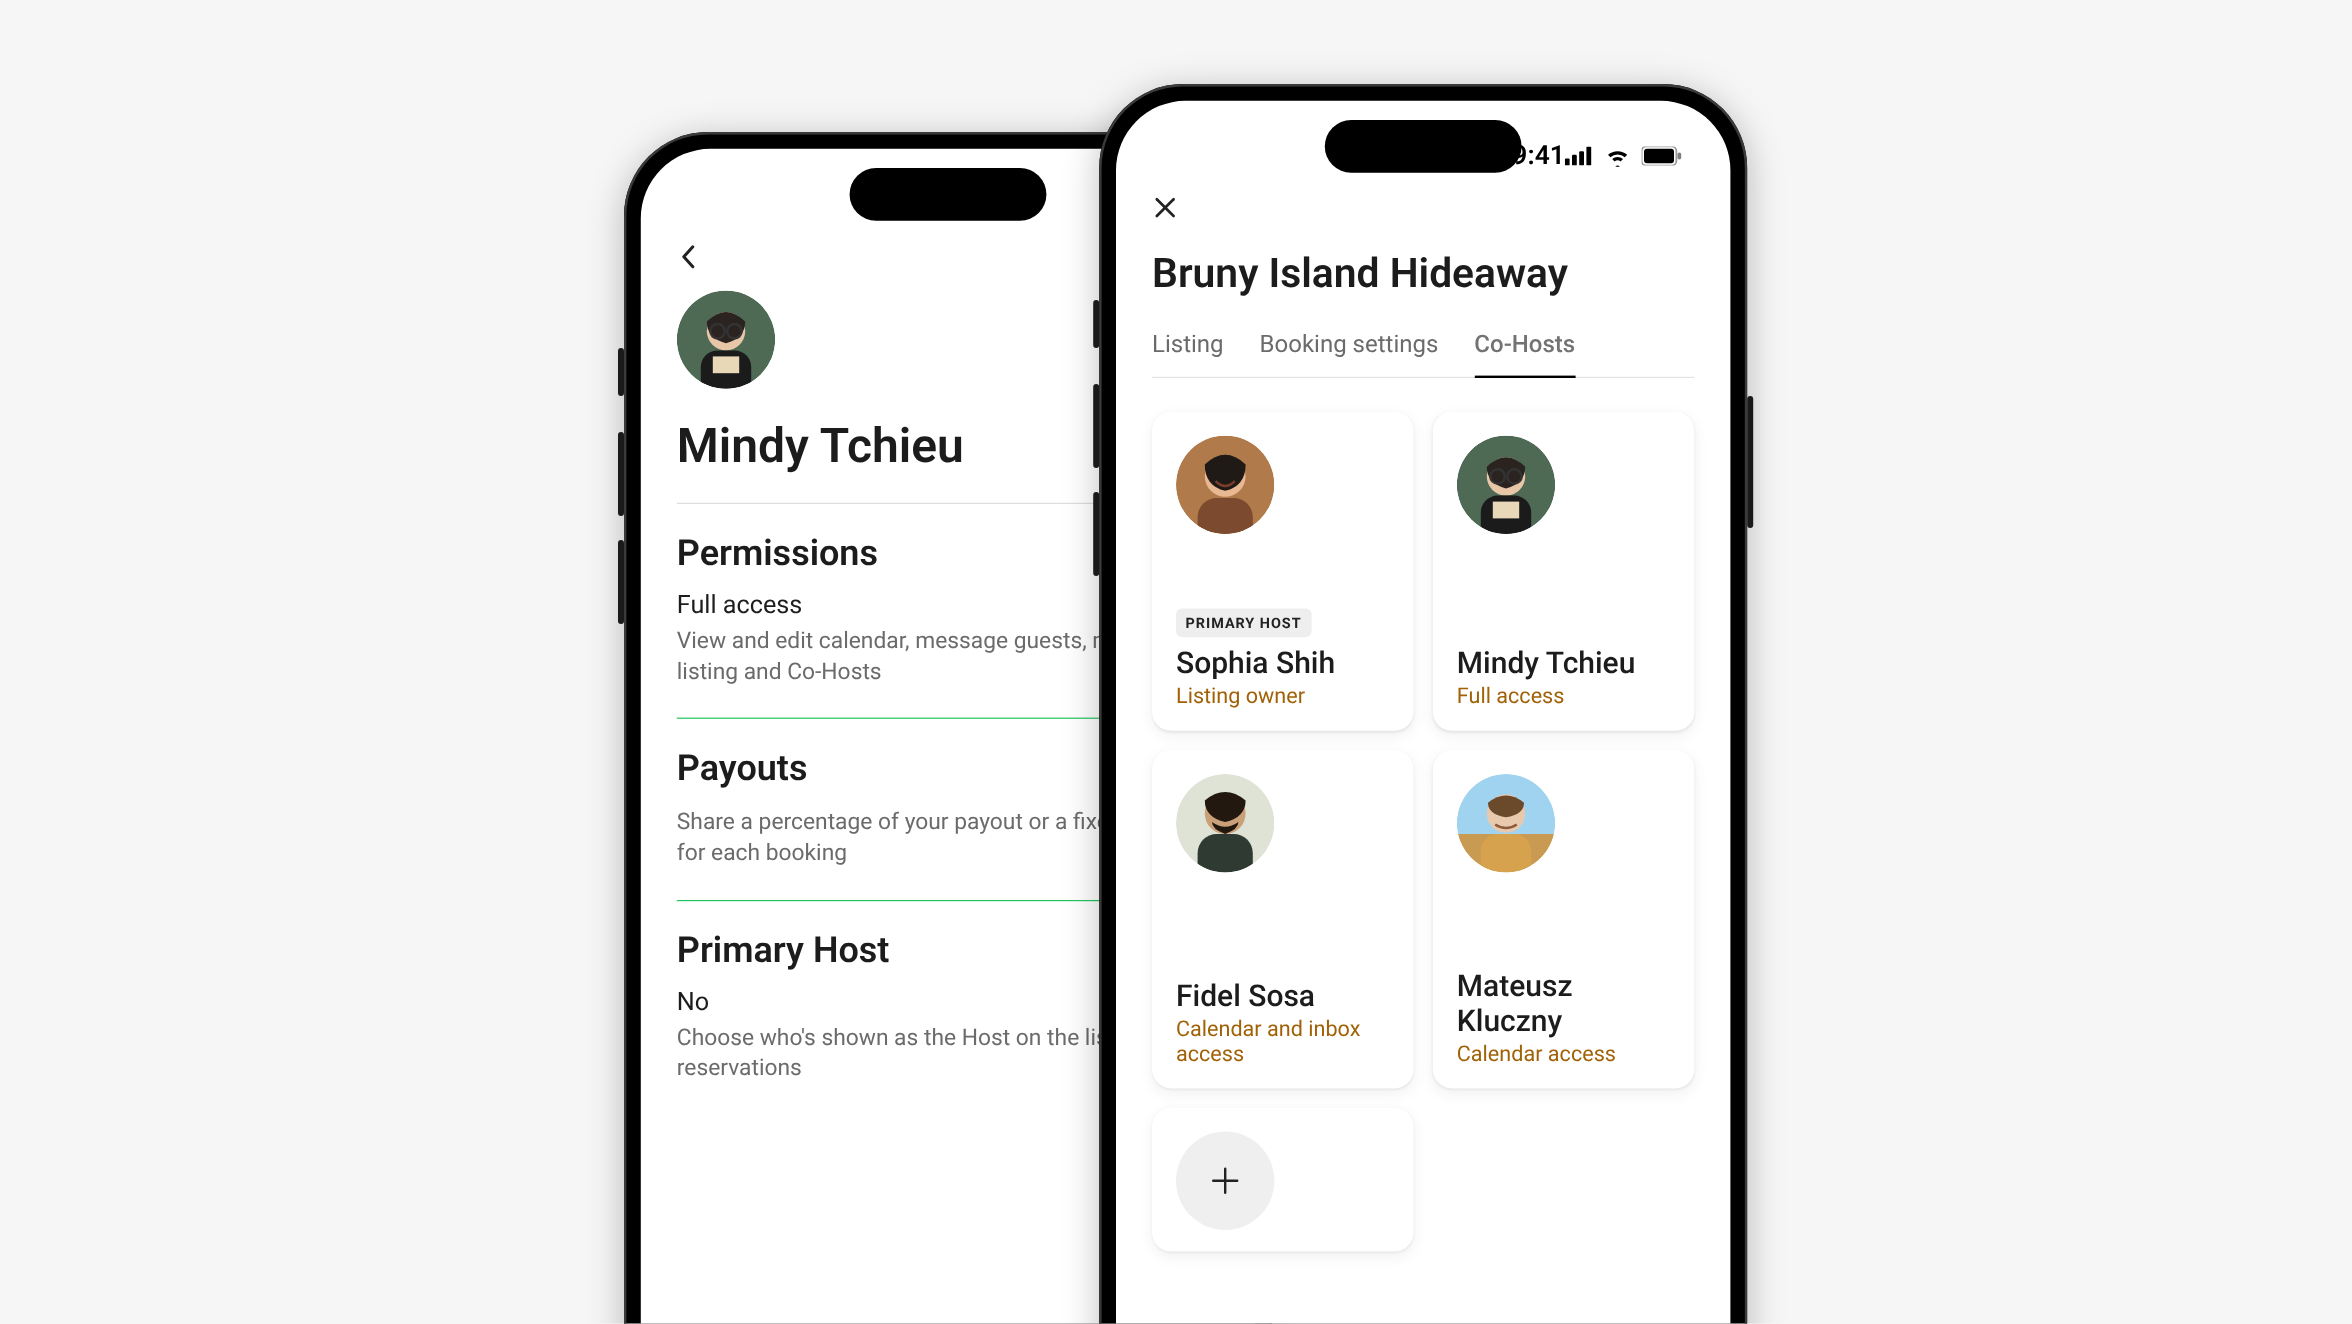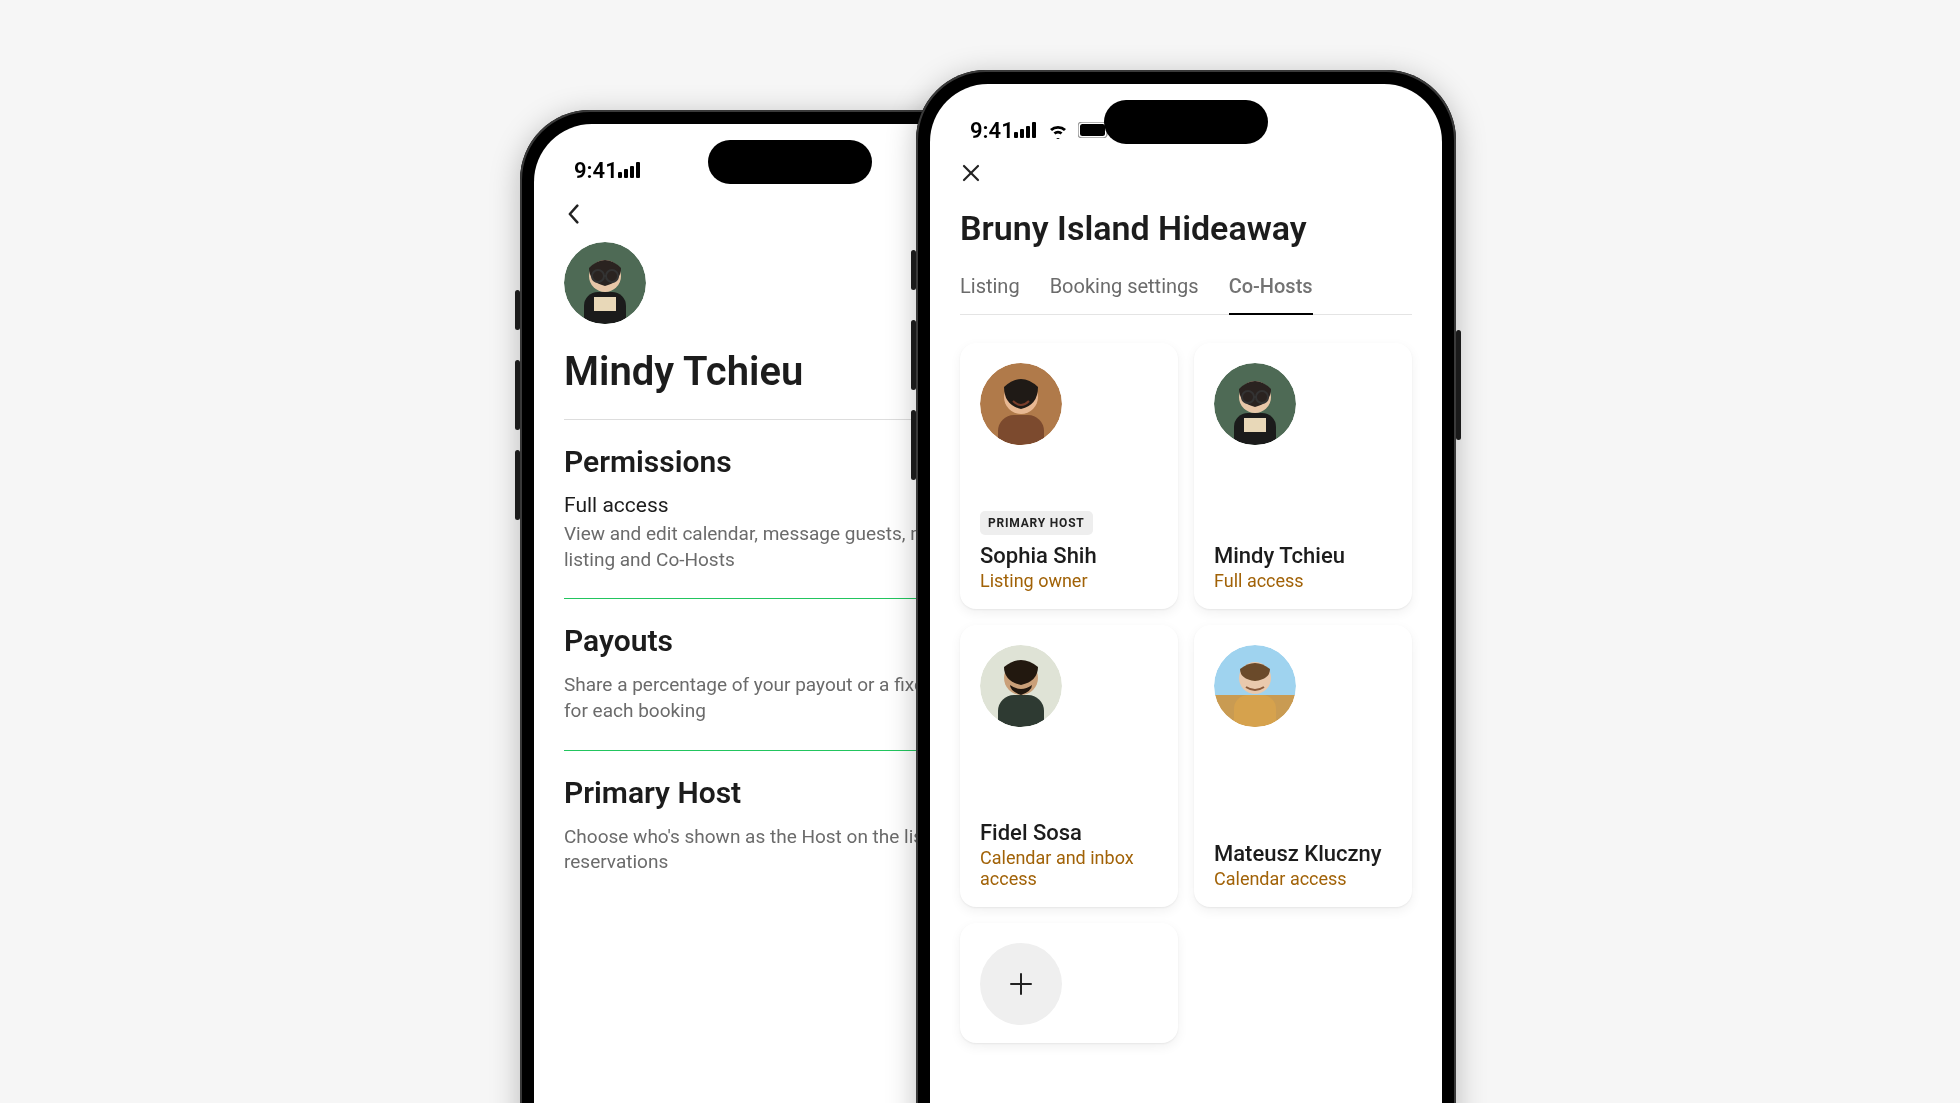--- a/index.html
+++ b/index.html
@@ -51,21 +51,21 @@
     transform: translateX(-50%);
     width: 164px;
     height: 44px;
     background: #000;
     border-radius: 24px;
     z-index: 5;
   }
 
   .status-bar {
     display: flex;
-    justify-content: flex-start;
+    justify-content: flex-end;
     align-items: center;
     padding: 22px 40px 0 40px;
     height: 70px;
     font-size: 22px;
     font-weight: 600;
     color: #000;
   }
   .status-bar .right-icons {
     display: flex;
     align-items: center;
@@ -185,21 +185,21 @@
     color: #222;
     font-size: 12px;
     font-weight: 700;
     letter-spacing: 0.8px;
     padding: 5px 8px;
     border-radius: 5px;
     margin-bottom: 8px;
     width: fit-content;
   }
   .card-name {
-    font-size: 22px;
+    font-size: 25px;
     font-weight: 500;
     color: #1c1c1c;
     margin-bottom: 2px;
   }
   .card-sub {
     font-size: 18px;
     color: #a16207;
   }
   .plus-circle {
     width: 82px; height: 82px; border-radius: 50%;
@@ -282,20 +282,21 @@
           <div class="sect-desc">View and edit calendar, message guests, manage listing and Co-Hosts</div>
         </div>
 
         <div class="section">
           <div class="sect-title">Payouts</div>
           <div class="sect-desc">Share a percentage of your payout or a fixed amount for each booking</div>
         </div>
 
         <div class="section">
           <div class="sect-title">Primary Host</div>
+          <div class="sect-status">No</div>
           <div class="sect-desc">Choose who's shown as the Host on the listing and reservations</div>
         </div>
       </div>
     </div>
   </div>
 
   <div class="phone" id="phone-right">
     <div class="side-button sb-left1"></div>
     <div class="side-button sb-left2"></div>
     <div class="side-button sb-left3"></div>

